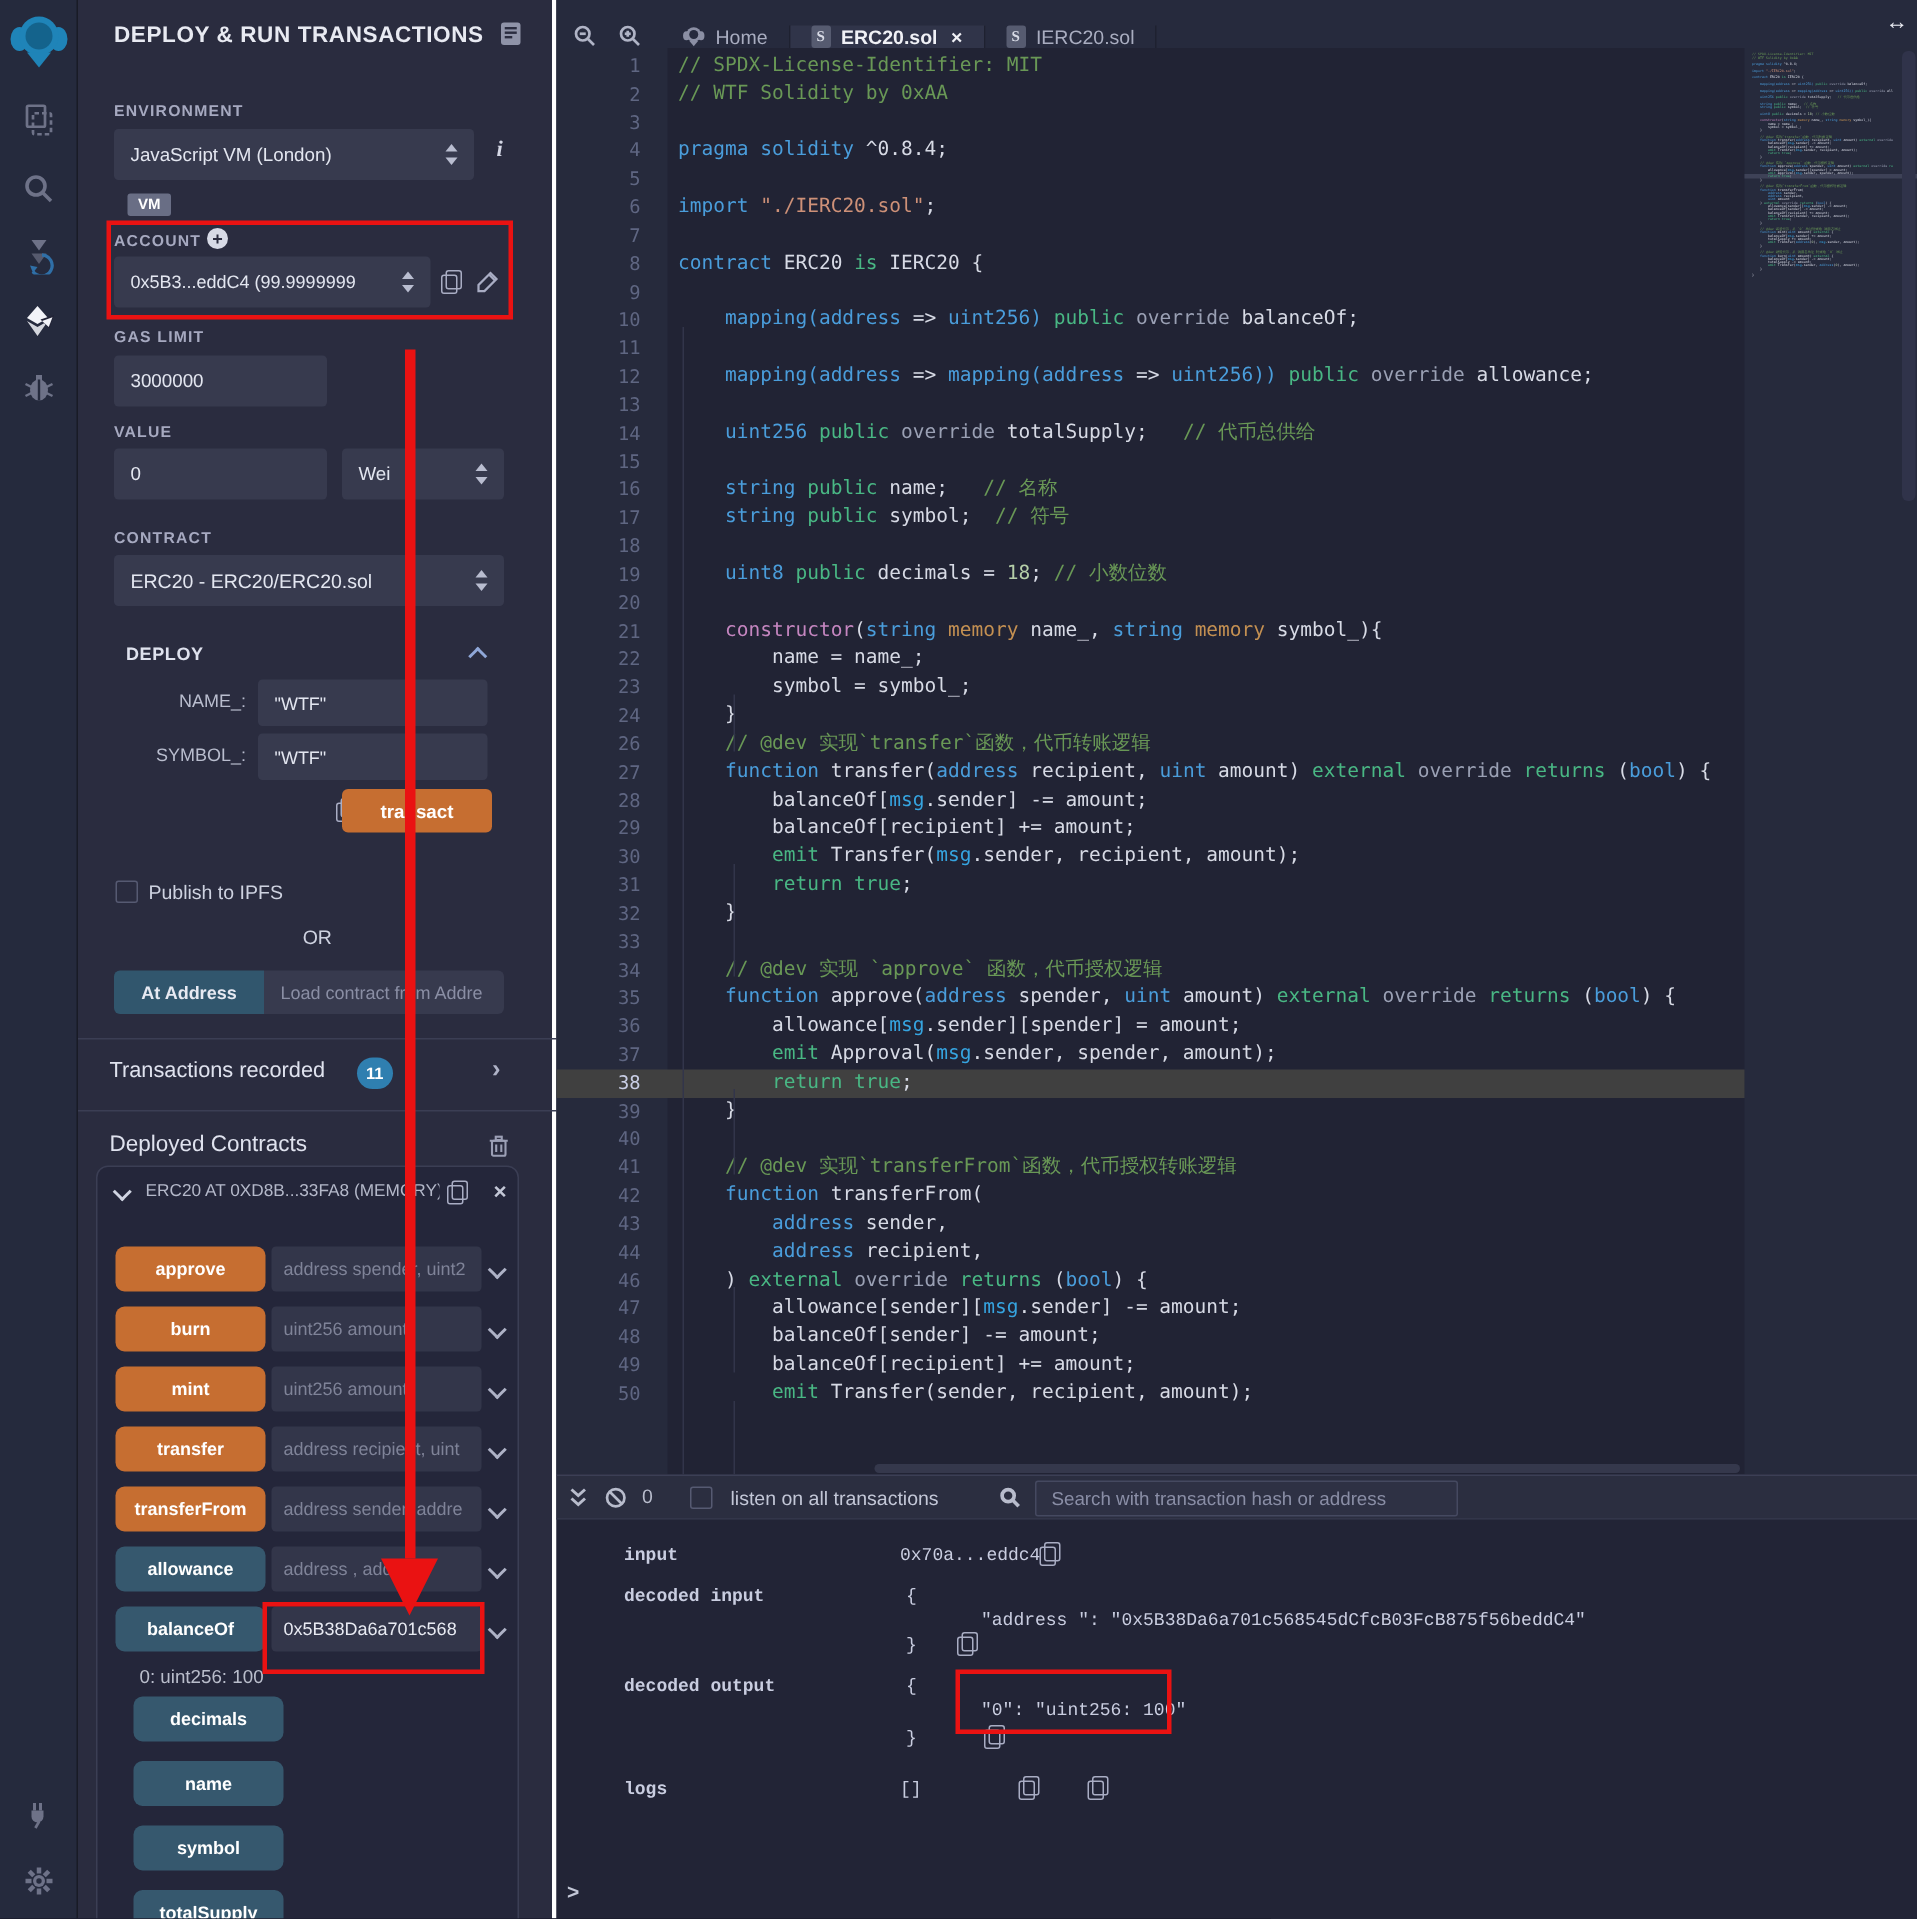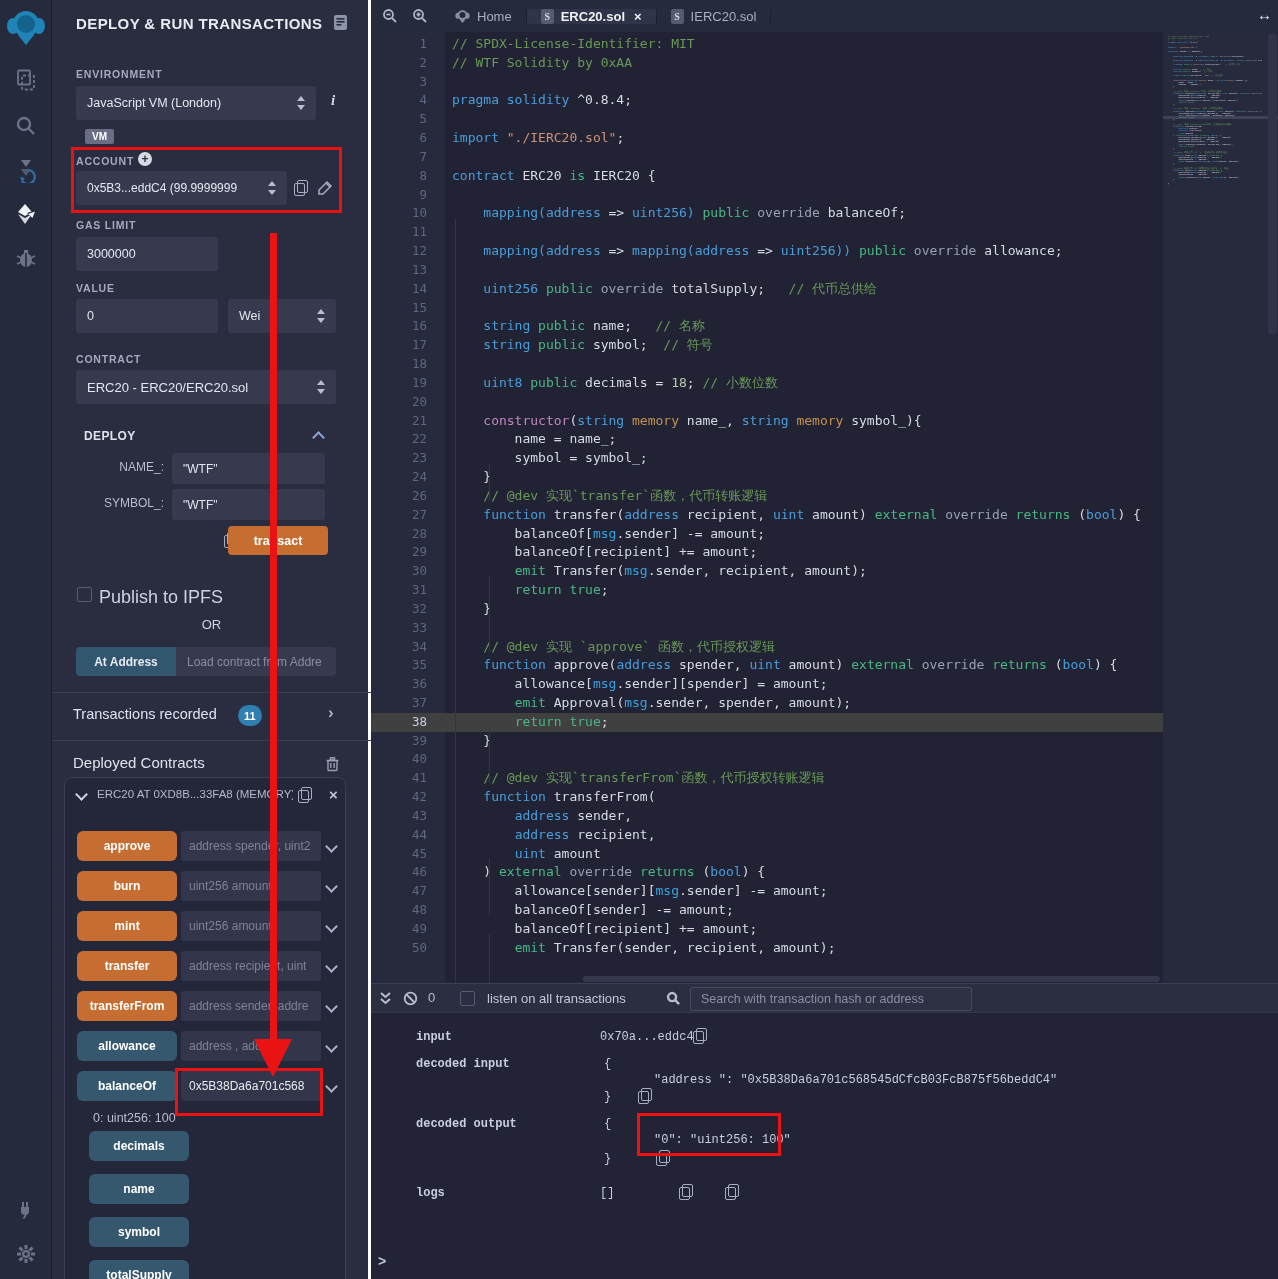--- a/index.html
+++ b/index.html
@@ -45,21 +45,21 @@
   .fnbtn.orange { background:#c66e31; }
   .fnbtn.blue   { background:#36586e; }
   .fnarg { width:140px; height:30px; margin-left:4px; background:#33364a; border-radius:3px; font-size:12px; display:flex; align-items:center; padding:0 8px; overflow:hidden; white-space:nowrap; }
   .fnarg.ph { color:#7f8398; }
   .fnarg.val { color:#e8eaf2; }
   .fnchev { margin-left:6px; }
   .fnresult { margin:8px 0 6px 28px; font-size:12.5px; color:#b9bdcb; }
 
   
   #editor { position:absolute; left:371px; top:0; width:907px; height:983px; background:#212334; }
-  #tabbar { position:absolute; left:0; top:0; width:907px; height:32px; background:#262a3d; display:flex; align-items:center; }
+  #tabbar { position:absolute; left:0; top:0; width:907px; height:32px; background:#262a3d; display:flex; align-items:flex-end; }
   .tbicon { display:flex; align-items:center; justify-content:center; width:30px; color:#b0b4c6; cursor:pointer; }
   .tab { display:flex; align-items:center; gap:7px; padding:0 14px; font-size:13px; color:#a9adc0; border-right:1px solid #1e2130; cursor:pointer; }
   .tab.active { background:#303449; color:#f0f1f6; font-weight:700; }
   .sbadge { width:13px; height:15px; border-radius:2px; background:#565b70; color:#d8dbe6; font-size:10px; font-weight:700; display:flex; align-items:center; justify-content:center; font-family:"Liberation Serif",serif; }
   #resize { position:absolute; right:6px; top:6px; color:#eceef5; font-size:15px; font-weight:700; cursor:pointer; }
 
   #edbody { position:absolute; left:0; top:32px; width:907px; height:951px; }
   #gutterbg { position:absolute; left:0; top:0; width:74px; height:951px; background:#262a3c; }
   #mmstrip  { position:absolute; left:792px; top:0; width:115px; height:951px; background:#262a3c; }
   #lines { position:absolute; left:0; top:3px; width:792px; font-family:"DejaVu Sans Mono", monospace; font-size:13px; }
@@ -225,21 +225,21 @@
 
     <div class="abs" style="left:0;top:460px;width:112px;text-align:right;font-size:12px;color:#b9bdce;">NAME_:</div>
     <div class="abs sinput" style="left:120px;top:453px;width:153px;height:31px;font-size:12px;">"WTF"</div>
     <div class="abs" style="left:0;top:496px;width:112px;text-align:right;font-size:12px;color:#b9bdce;">SYMBOL_:</div>
     <div class="abs sinput" style="left:120px;top:489px;width:153px;height:31px;font-size:12px;">"WTF"</div>
 
     <span class="abs copy" style="left:155px;top:532px;"></span>
     <div class="abs btn-orange" style="left:176px;top:526px;width:100px;height:29px;">transact</div>
 
     <div class="abs chk" style="left:25px;top:587px;width:15px;height:15px;"></div>
-    <div class="abs" style="left:47px;top:587px;font-size:18px;color:#ced2e0;">Publish to IPFS</div>
+    <div class="abs" style="left:47px;top:587px;font-size:13px;color:#ced2e0;">Publish to IPFS</div>
     <div class="abs" style="left:0;top:617px;width:319px;text-align:center;font-size:13px;color:#ced2e0;">OR</div>
 
     <div class="abs btn-steel" style="left:24px;top:647px;width:100px;height:29px;border-radius:4px 0 0 4px;">At Address</div>
     <div class="abs sinput" style="left:124px;top:647px;width:160px;height:29px;border-radius:0 4px 4px 0;color:#8a8ea4;font-size:12px;">Load contract from Addre</div>
 
     <div class="abs divline" style="left:0;top:692px;width:319px;"></div>
     <div class="abs" style="left:21px;top:706px;font-size:14.5px;color:#dfe2ee;">Transactions recorded</div>
     <span class="abs badge-count" style="left:186px;top:705px;">11</span>
     <div class="abs" style="left:276px;top:703px;font-size:17px;color:#aeb2c6;font-weight:700;">›</div>
     <div class="abs divline" style="left:0;top:740px;width:319px;"></div>
@@ -392,21 +392,20 @@
           <div class="ln"><span class="lnum">35</span><span class="lcode"><span class="tw">    </span><span class="tk">function</span><span class="tw"> approve(</span><span class="tk">address</span><span class="tw"> spender, </span><span class="tk">uint</span><span class="tw"> amount) </span><span class="tg">external</span><span class="tw"> </span><span class="to">override</span><span class="tw"> </span><span class="tg">returns</span><span class="tw"> (</span><span class="tk">bool</span><span class="tw">) {</span></span></div>
           <div class="ln"><span class="lnum">36</span><span class="lcode"><span class="tw">        allowance[</span><span class="tb">msg</span><span class="tw">.sender][spender] = amount;</span></span></div>
           <div class="ln"><span class="lnum">37</span><span class="lcode"><span class="tw">        </span><span class="tg">emit</span><span class="tw"> Approval(</span><span class="tb">msg</span><span class="tw">.sender, spender, amount);</span></span></div>
           <div class="ln active"><span class="lnum">38</span><span class="lcode"><span class="tw">        </span><span class="tg">return true</span><span class="tw">;</span></span></div>
           <div class="ln"><span class="lnum">39</span><span class="lcode"><span class="tw">    }</span></span></div>
           <div class="ln"><span class="lnum">40</span><span class="lcode"><span class="tw"> </span></span></div>
           <div class="ln"><span class="lnum">41</span><span class="lcode"><span class="tw">    </span><span class="tc">// @dev 实现`transferFrom`函数，代币授权转账逻辑</span></span></div>
           <div class="ln"><span class="lnum">42</span><span class="lcode"><span class="tw">    </span><span class="tk">function</span><span class="tw"> transferFrom(</span></span></div>
           <div class="ln"><span class="lnum">43</span><span class="lcode"><span class="tw">        </span><span class="tk">address</span><span class="tw"> sender,</span></span></div>
           <div class="ln"><span class="lnum">44</span><span class="lcode"><span class="tw">        </span><span class="tk">address</span><span class="tw"> recipient,</span></span></div>
-          <div class="ln"><span class="lnum">45</span><span class="lcode"><span class="tw">        </span><span class="tk">uint</span><span class="tw"> amount</span></span></div>
           <div class="ln"><span class="lnum">46</span><span class="lcode"><span class="tw">    ) </span><span class="tg">external</span><span class="tw"> </span><span class="to">override</span><span class="tw"> </span><span class="tg">returns</span><span class="tw"> (</span><span class="tk">bool</span><span class="tw">) {</span></span></div>
           <div class="ln"><span class="lnum">47</span><span class="lcode"><span class="tw">        allowance[sender][</span><span class="tb">msg</span><span class="tw">.sender] -= amount;</span></span></div>
           <div class="ln"><span class="lnum">48</span><span class="lcode"><span class="tw">        balanceOf[sender] -= amount;</span></span></div>
           <div class="ln"><span class="lnum">49</span><span class="lcode"><span class="tw">        balanceOf[recipient] += amount;</span></span></div>
           <div class="ln"><span class="lnum">50</span><span class="lcode"><span class="tw">        </span><span class="tg">emit</span><span class="tw"> Transfer(sender, recipient, amount);</span></span></div>
         </div>
       <div class="guide" style="left:84px;top:186px;height:765px;"></div>
       <div class="guide" style="left:118px;top:431px;height:38px;"></div>
       <div class="guide" style="left:118px;top:544px;height:75px;"></div>
       <div class="guide" style="left:118px;top:694px;height:57px;"></div>

